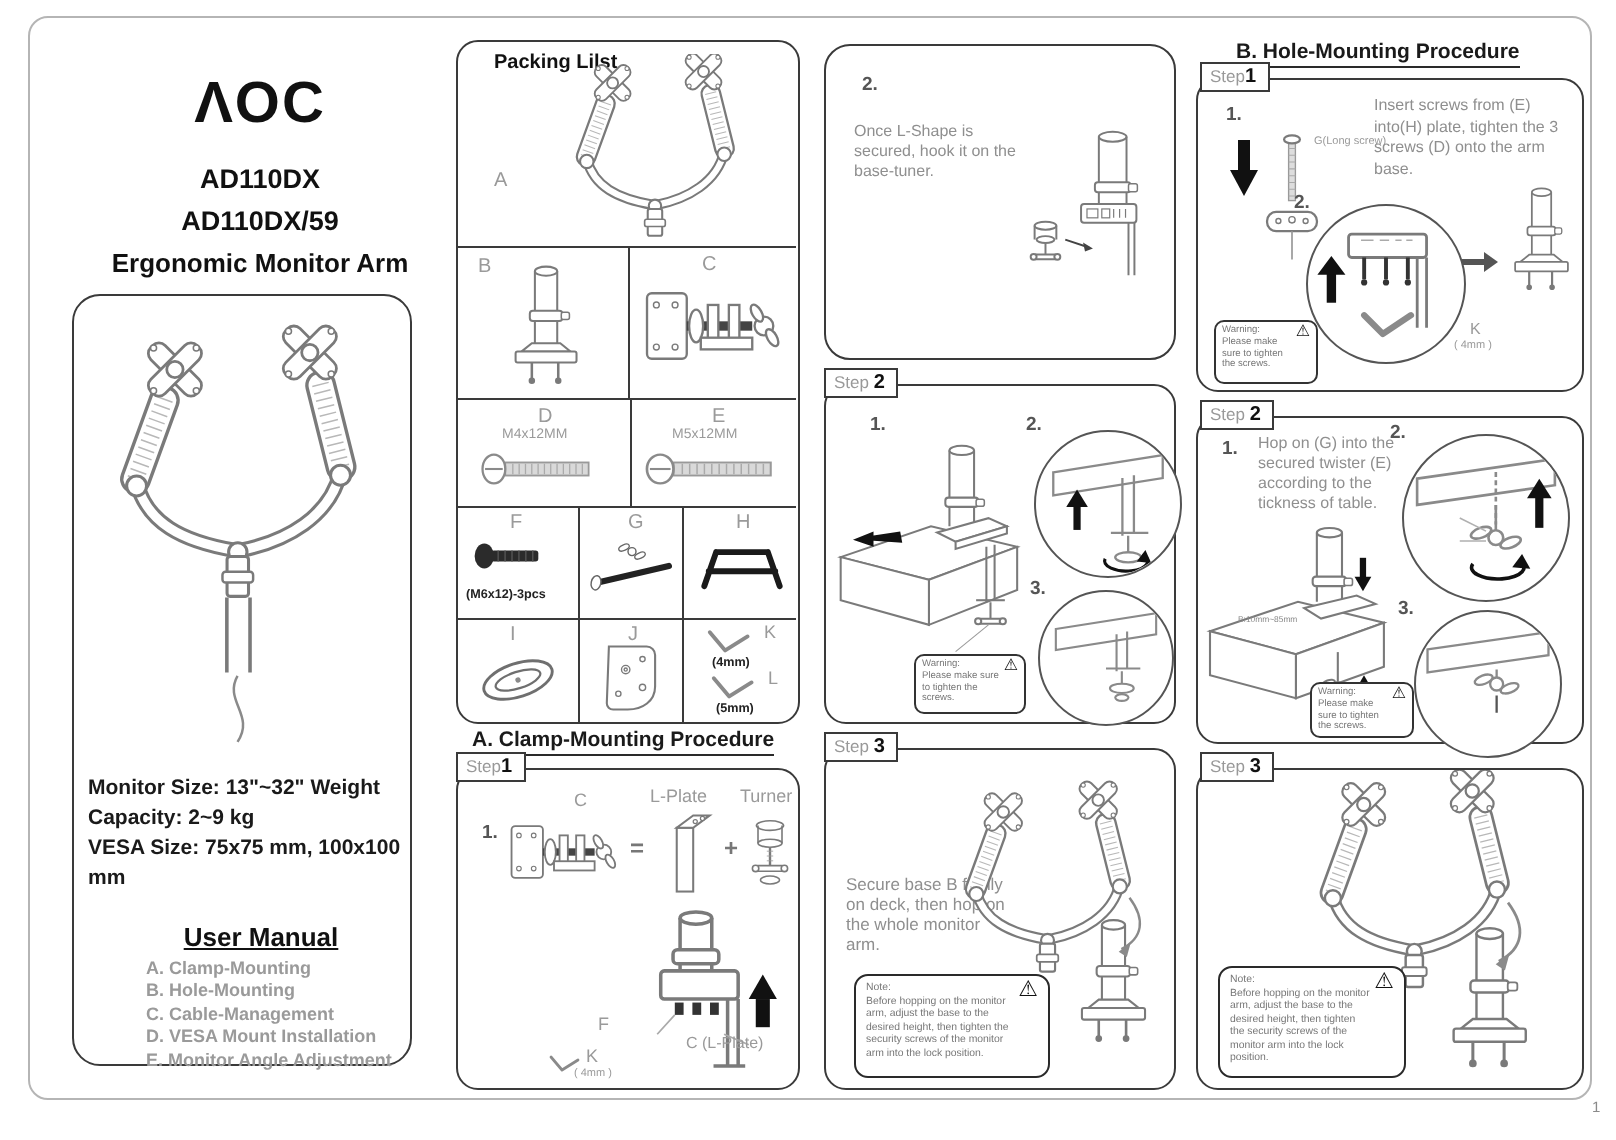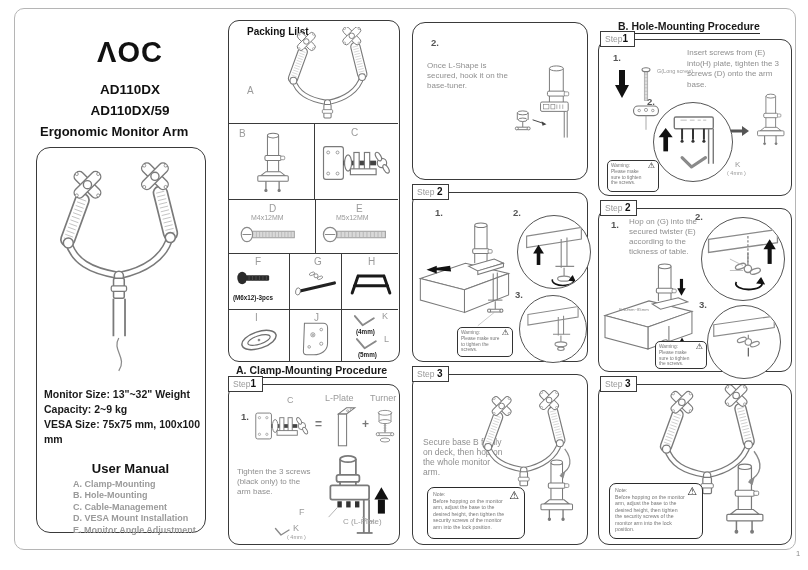--- a/index.html
+++ b/index.html
@@ -325,32 +325,32 @@
   </g>
 </defs>
 </svg>
 
 <div class="page">
   <div class="page-border"></div>
 
   <div class="t" style="left:30px;top:36px;width:180px;text-align:center;font-size:29px;font-weight:900;letter-spacing:1px;color:#111;">ΛOC</div>
   <div class="t" style="left:30px;top:82px;width:180px;text-align:center;font-size:13.5px;font-weight:bold;color:#111;">AD110DX</div>
   <div class="t" style="left:30px;top:103px;width:180px;text-align:center;font-size:13.5px;font-weight:bold;color:#111;">AD110DX/59</div>
-  <div class="t" style="left:30px;top:124px;width:180px;text-align:left;font-size:13px;font-weight:bold;color:#111;">Ergonomic Monitor Arm</div>
+  <div class="t" style="left:30px;top:124px;width:180px;text-align:center;font-size:13px;font-weight:bold;color:#111;">Ergonomic Monitor Arm</div>
 
   <div class="panel" style="left:36px;top:147px;width:170px;height:386px;border-radius:14px;">
     <svg class="abs" style="left:6px;top:4px;" width="156" height="232" viewBox="0 0 175 235">
         <use href="#d-hero"></use>
       </svg>
     <div class="w" style="left:7px;top:239px;width:158px;font-size:10.5px;font-weight:bold;color:#1a1a1a;line-height:15px;">
       <div>Monitor Size: 13"~32" Weight</div>
       <div>Capacity: 2~9 kg</div>
       <div>VESA Size: 75x75 mm, 100x100 mm</div>
     </div>
-    <div class="t" style="left:0;top:313px;width:167px;text-align:center;font-size:13px;font-weight:bold;color:#111;">User Manual</div>
+    <div class="t" style="left:0;top:313px;width:167px;text-align:center;font-size:13px;font-weight:bold;color:#111;text-decoration:underline;">User Manual</div>
     <div class="w" style="left:36px;top:331px;font-size:9px;color:#9a9a9a;line-height:11.4px;">
       <div>A. Clamp-Mounting</div>
       <div>B. Hole-Mounting</div>
       <div>C. Cable-Management</div>
       <div>D. VESA Mount Installation</div>
       <div>E. Monitor Angle Adjustment</div>
     </div>
   </div>
 
   <div class="panel" style="left:228px;top:20px;width:172px;height:342px;overflow:hidden;">
@@ -451,21 +451,20 @@
     <span class="mathsym" style="left:86px;top:32px;">=</span>
     <span class="lbl" style="left:96px;top:8px;">L-Plate</span>
     <svg class="abs" style="left:96px;top:17px;" width="36" height="50" viewBox="0 0 70 95">
         <use href="#d-lplate"></use>
       </svg>
     <span class="mathsym" style="left:133px;top:32px;">+</span>
     <span class="lbl" style="left:141px;top:8px;">Turner</span>
     <svg class="abs" style="left:142px;top:17px;" width="28" height="50" viewBox="0 0 70 95">
         <use href="#d-turner"></use>
       </svg>
-    <div class="instr" style="left:8px;top:82px;width:76px;">Tighten the 3 screws (black only) to the arm base.</div>
     <svg class="abs" style="left:82px;top:66px;" width="88" height="90" viewBox="0 0 100 100">
         <use href="#d-step1pole"></use>
       </svg>
     <span class="lbl" style="left:70px;top:122px;">F</span>
     <svg class="abs" style="left:44px;top:142px;" width="18" height="10" viewBox="0 0 72 40">
         <use href="#d-allen"></use>
       </svg>
     <span class="lbl" style="left:64px;top:138px;">K</span>
     <span class="tiny" style="left:58px;top:149px;">( 4mm )</span>
     <span class="lbl" style="left:114px;top:132px;font-size:8px;">C (L-Plate)</span>

